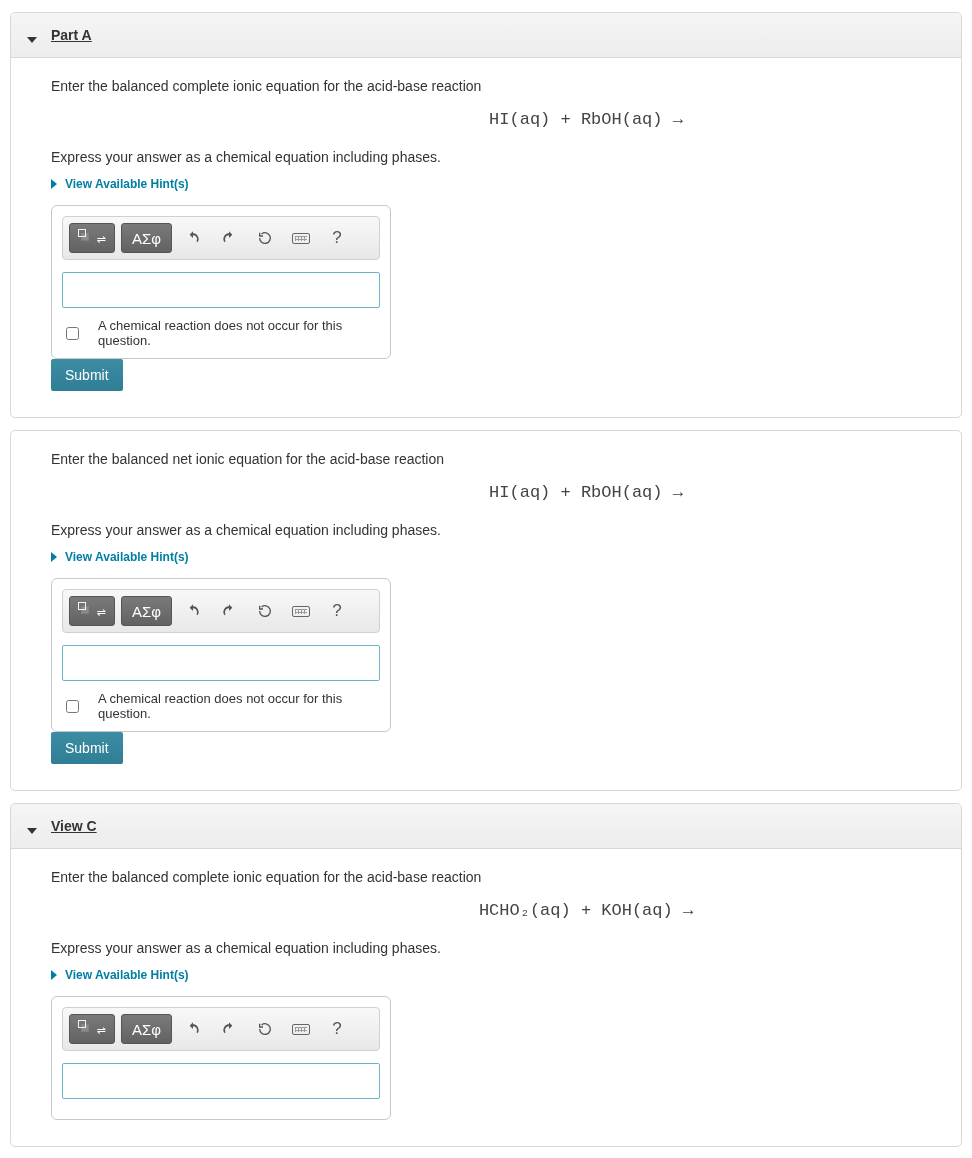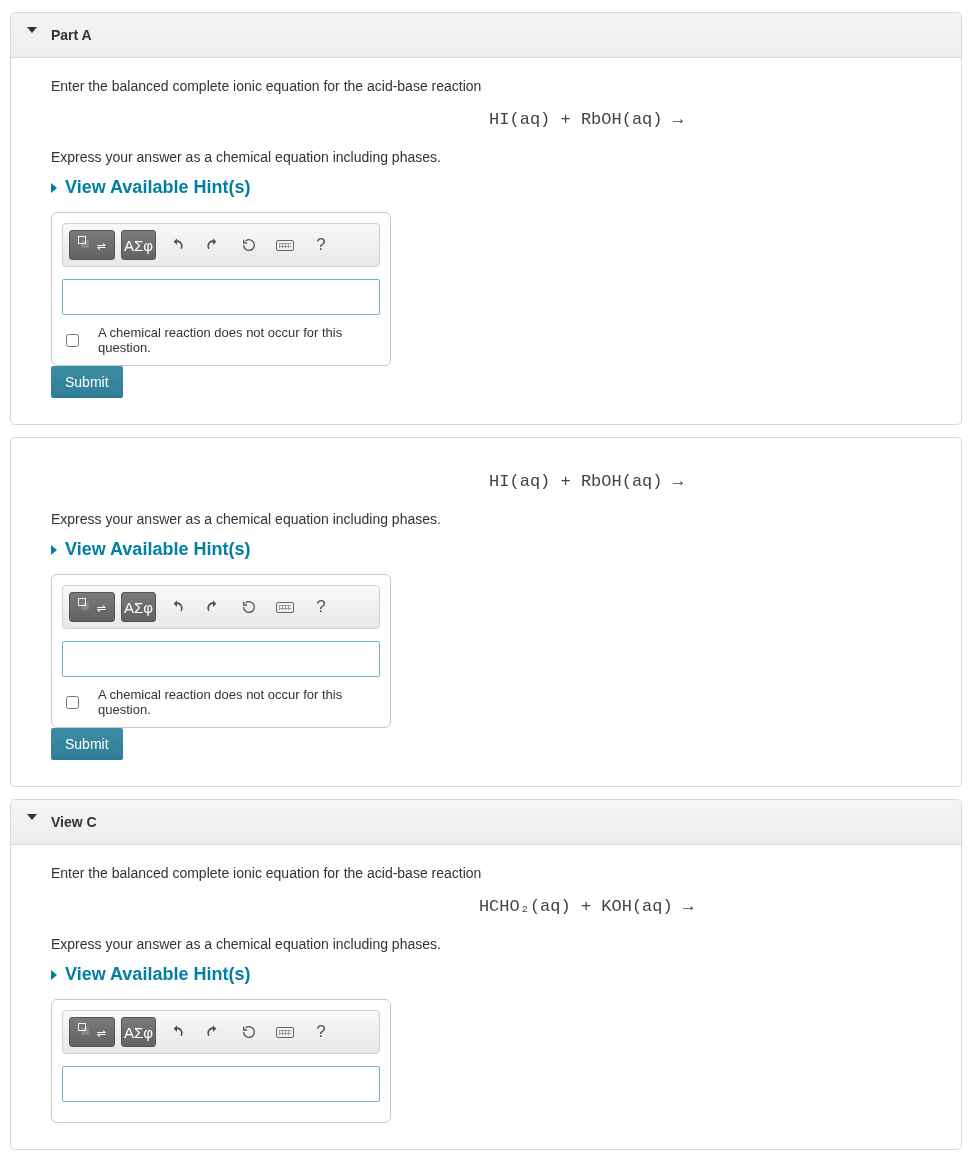--- a/index.html
+++ b/index.html
@@ -17,23 +17,24 @@
     border-radius: 5px;
     margin: 12px 10px;
     background: #fff;
   }
   .part-header {
     background: linear-gradient(to bottom, #f5f5f5, #ededed);
     padding: 14px 16px;
     border-bottom: 1px solid #d8d8d8;
     border-radius: 5px 5px 0 0;
     display: flex;
-    align-items: flex-start;
+    align-items: flex-end;
     gap: 14px;
     cursor: pointer;
+    text-decoration: underline;
   }
   .part-header .chev {
     width: 0; height: 0;
     border-left: 5px solid transparent;
     border-right: 5px solid transparent;
     border-top: 6px solid #333;
   }
   .part-header .title {
     font-weight: 700;
     color: #333;
@@ -54,21 +55,21 @@
     padding-left: 200px;
   }
   .instr {
     font-weight: 400;
     color: #333;
     margin-bottom: 12px;
   }
   .hints-link {
     color: #007fa3;
     font-weight: 700;
-    font-size: 18px;
+    font-size: 12px;
     cursor: pointer;
     display: flex;
     align-items: center;
     gap: 8px;
     margin-bottom: 14px;
   }
   .hints-link .tri {
     width: 0; height: 0;
     border-top: 5px solid transparent;
     border-bottom: 5px solid transparent;
@@ -104,21 +105,21 @@
   }
   .tbtn.dark {
     background: linear-gradient(to bottom, #7a7a7a, #626262);
     color: #fff;
     padding: 0 8px;
     border: 1px solid #555;
   }
   .tbtn.dark.greek {
     font-family: Arial, sans-serif;
     font-size: 15px;
-    padding: 0 2px;
+    padding: 0 10px;
   }
   .tbtn svg { width: 16px; height: 16px; }
   .eq-icon {
     display:inline-block;
     position:relative;
     width:28px; height:18px;
   }
   .eq-icon .box {
     position:absolute;
     width:8px; height:8px;
@@ -229,20 +230,21 @@
         <input type="checkbox" style="">
         <span>A chemical reaction does not occur for this question.</span>
       </label>
     </div>
     <button class="submit-btn">Submit</button>
   </div>
 </div>
 
 <div class="part-container">
   <div class="part-body">
+    <div class="prompt">Enter the balanced net ionic equation for the acid-base reaction</div>
     <div class="equation">HI(aq)  +  RbOH(aq) →</div>
     <div class="instr">Express your answer as a chemical equation including phases.</div>
     <div class="hints-link">
       <span class="tri"></span>
       <span>View Available Hint(s)</span>
     </div>
     <div class="answer-box">
       <div class="toolbar">
         <span class="tbtn dark">
           <span class="eq-icon">

